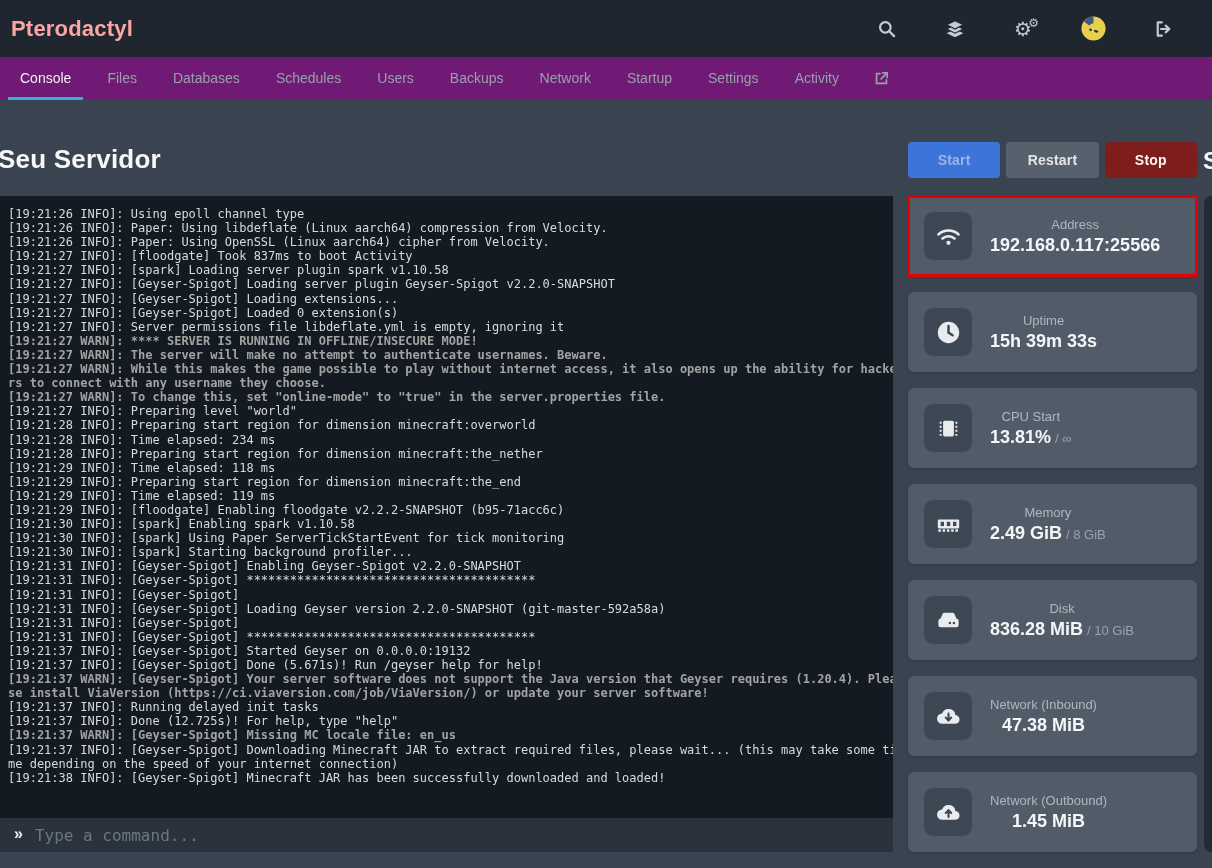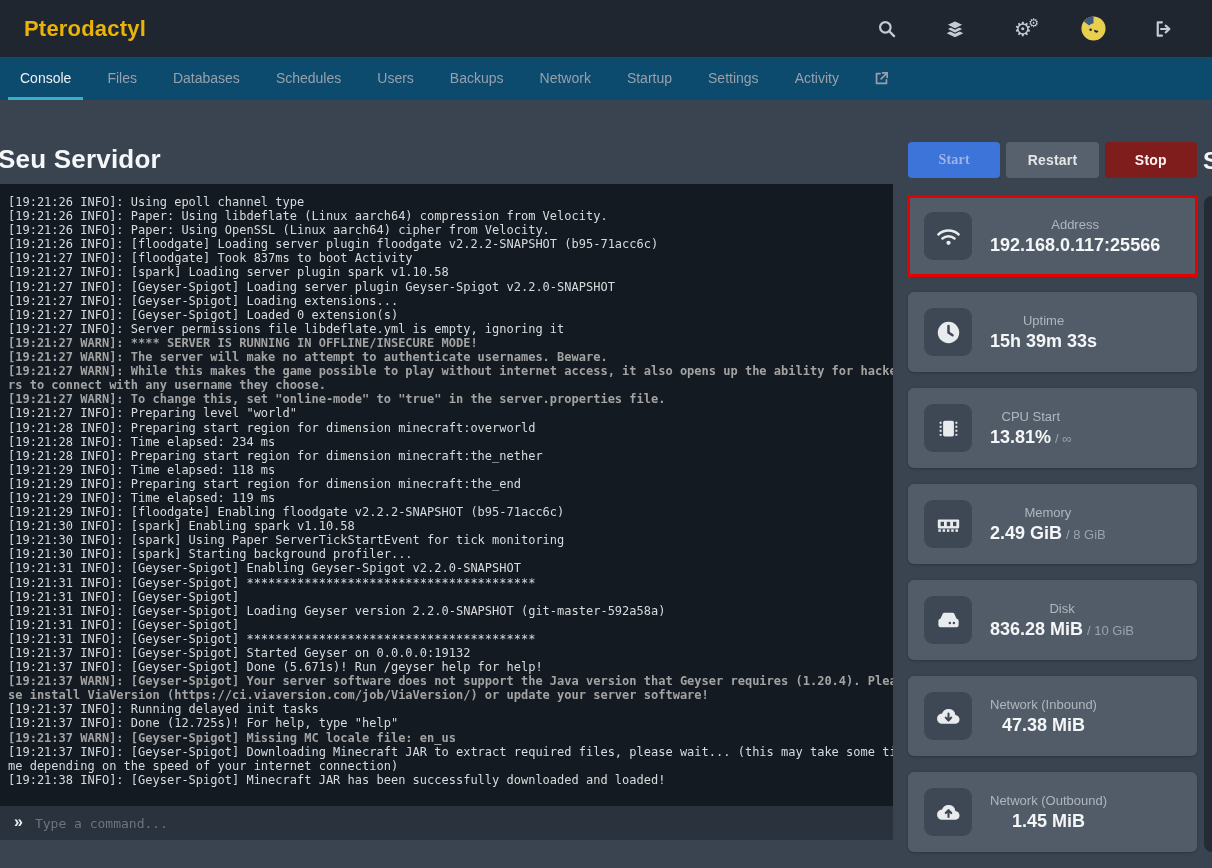--- a/index.html
+++ b/index.html
@@ -7,71 +7,71 @@
     width:1212px;height:868px;overflow:hidden;position:relative;
     background:#3a4450;
     font-family:"Liberation Sans","DejaVu Sans",sans-serif;
     -webkit-font-smoothing:antialiased;
   }
   
   .navbar{
     position:absolute;left:0;top:0;width:1212px;height:57px;
     background:#1f2630;display:flex;align-items:center;justify-content:space-between;
   }
-  .brand{color:#eab308;font-size:22px;font-weight:600;margin-left:24px;letter-spacing:.2px;cursor:pointer;}
+  .brand{color:#fca5a5;font-size:22px;font-weight:600;margin-left:11px;letter-spacing:.2px;cursor:pointer;}
   .nav-icons{display:flex;align-items:center;gap:46px;margin-right:37px;}
   .nav-icon{color:#c3ccd3;width:22px;height:22px;display:flex;align-items:center;justify-content:center;cursor:pointer;}
   .nav-icon svg{width:20px;height:20px;display:block;}
   .cogs{font-family:"DejaVu Sans",sans-serif;font-size:20px;line-height:20px;position:relative;color:#c3ccd3;}
   .cogs .small{position:absolute;font-size:12px;right:-7px;top:-6px;}
   .avatar{width:27px;height:27px;border-radius:50%;overflow:hidden;cursor:pointer;display:block;}
   
   .tabbar{
     position:absolute;left:0;top:57px;width:1212px;height:43px;
-    background:#0c4a6e;display:flex;align-items:stretch;padding-left:8px;box-sizing:border-box;
+    background:#701a75;display:flex;align-items:stretch;padding-left:8px;box-sizing:border-box;
   }
   .tab{
     color:#97a1ab;font-size:14px;line-height:43px;padding:0 12px;margin-right:12px;cursor:pointer;white-space:nowrap;
   }
   .tab.active{color:#eef1f3;box-shadow:inset 0 -3px 0 #32b3cd;}
   .tab-ext{display:flex;align-items:center;color:#97a1ab;margin-left:10px;cursor:pointer;}
   .tab-ext svg{width:17px;height:17px;}
   
   .page-title{
     position:absolute;left:-2px;top:144px;margin:0;
     color:#f5f7f8;font-size:26px;font-weight:600;letter-spacing:.2px;white-space:nowrap;
   }
   .edge-fragment{position:absolute;left:1203px;top:147px;color:#f5f7f8;font-size:24px;font-weight:700;}
   .edge-sliver{position:absolute;left:1204px;top:196px;width:10px;height:656px;background:#232b34;border-radius:8px 0 0 8px;}
   
   .power{position:absolute;left:908px;top:142px;width:289px;display:flex;gap:6px;}
   .pbtn{
     flex:1;height:36px;border:none;border-radius:4px;font-family:inherit;
     font-size:14px;font-weight:700;cursor:pointer;letter-spacing:.2px;
   }
-  .pbtn.start{background:#3d74d9;color:#9db4e4;font-family:Liberation Serif, serif;}
+  .pbtn.start{background:#3d74d9;color:#9db4e4;}
   .pbtn.restart{background:#57616e;color:#e5e5e5;}
   .pbtn.stop{background:#7f1d1d;color:#fdf3f3;}
   
-  .console-block{position:absolute;left:0;top:184px;width:966px;}
+  .console-block{position:absolute;left:0;top:196px;width:966px;}
   .log{
     width:893px;height:622px;background:#141a21;overflow:hidden;
     padding:11px 0 0 8px;box-sizing:border-box;
     font-family:"DejaVu Sans Mono",monospace;font-size:12px;line-height:14.1px;
   }
   .cl{white-space:pre;overflow:hidden;}
   .cl.info{color:#d8dbde;}
   .cl.warn{color:#a3a3a3;font-weight:700;}
   .cmdbar{
     width:893px;height:34px;background:#29323d;display:flex;align-items:center;box-sizing:border-box;
   }
   .prompt{color:#eef1f3;font-size:16px;font-weight:700;margin:0 10px 2px 14px;}
   .cmd-input{
     flex:1;background:transparent;border:none;outline:none;
-    font-family:"DejaVu Sans Mono",monospace;font-size:13px;color:#cfd3d8;
+    font-family:"DejaVu Sans Mono",monospace;font-size:16px;color:#cfd3d8;
   }
   .cmd-input::placeholder{color:#6b7682;}
   
   .stats{position:absolute;left:908px;top:196px;width:289px;display:flex;flex-direction:column;gap:16px;text-align:center;}
   .card{
     position:relative;height:80px;background:#525c68;border-radius:6px;
     display:flex;align-items:center;padding:0 16px;box-sizing:border-box;
     box-shadow:0 1px 3px rgba(0,0,0,.25);
   }
   .card.hl::after{content:"";position:absolute;inset:-1px;border:3px solid #e60000;pointer-events:none;}
@@ -155,21 +155,20 @@
   <button class="pbtn start">Start</button>
   <button class="pbtn restart">Restart</button>
   <button class="pbtn stop">Stop</button>
 </div>
 
 <section class="console-block">
   <div class="log" id="console-log">
       <div class="cl info">[19:21:26 INFO]: Using epoll channel type</div>
       <div class="cl info">[19:21:26 INFO]: Paper: Using libdeflate (Linux aarch64) compression from Velocity.</div>
       <div class="cl info">[19:21:26 INFO]: Paper: Using OpenSSL (Linux aarch64) cipher from Velocity.</div>
-      <div class="cl info">[19:21:26 INFO]: [floodgate] Loading server plugin floodgate v2.2.2-SNAPSHOT (b95-71acc6c)</div>
       <div class="cl info">[19:21:27 INFO]: [floodgate] Took 837ms to boot Activity</div>
       <div class="cl info">[19:21:27 INFO]: [spark] Loading server plugin spark v1.10.58</div>
       <div class="cl info">[19:21:27 INFO]: [Geyser-Spigot] Loading server plugin Geyser-Spigot v2.2.0-SNAPSHOT</div>
       <div class="cl info">[19:21:27 INFO]: [Geyser-Spigot] Loading extensions...</div>
       <div class="cl info">[19:21:27 INFO]: [Geyser-Spigot] Loaded 0 extension(s)</div>
       <div class="cl info">[19:21:27 INFO]: Server permissions file libdeflate.yml is empty, ignoring it</div>
       <div class="cl warn">[19:21:27 WARN]: **** SERVER IS RUNNING IN OFFLINE/INSECURE MODE!</div>
       <div class="cl warn">[19:21:27 WARN]: The server will make no attempt to authenticate usernames. Beware.</div>
       <div class="cl warn">[19:21:27 WARN]: While this makes the game possible to play without internet access, it also opens up the ability for hacke</div>
       <div class="cl warn">rs to connect with any username they choose.</div>

